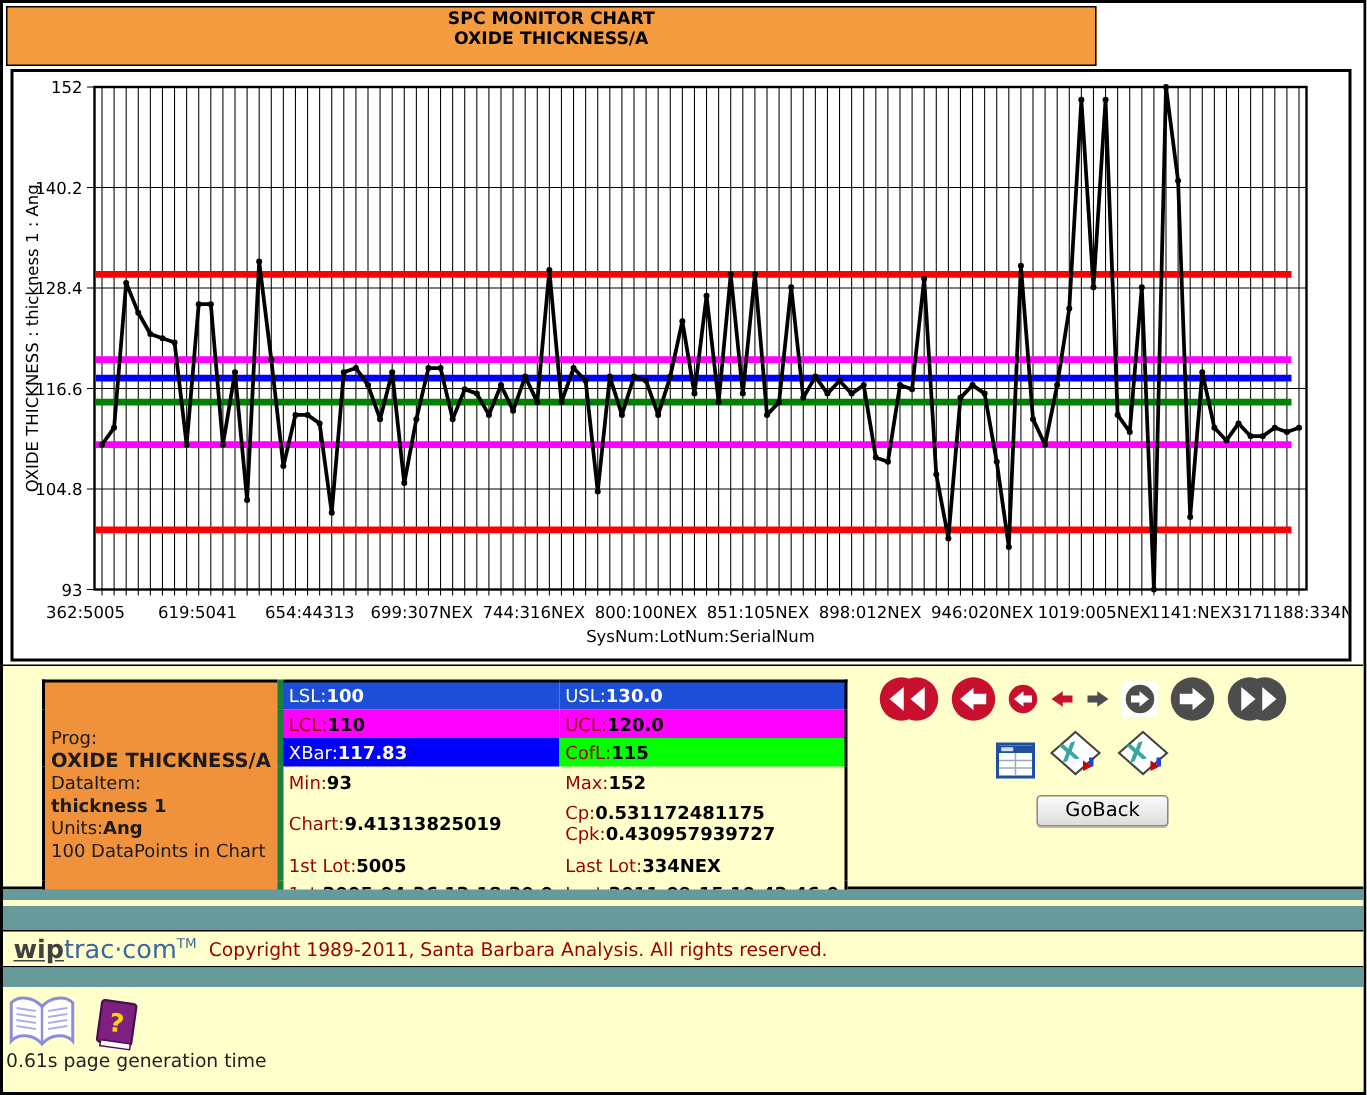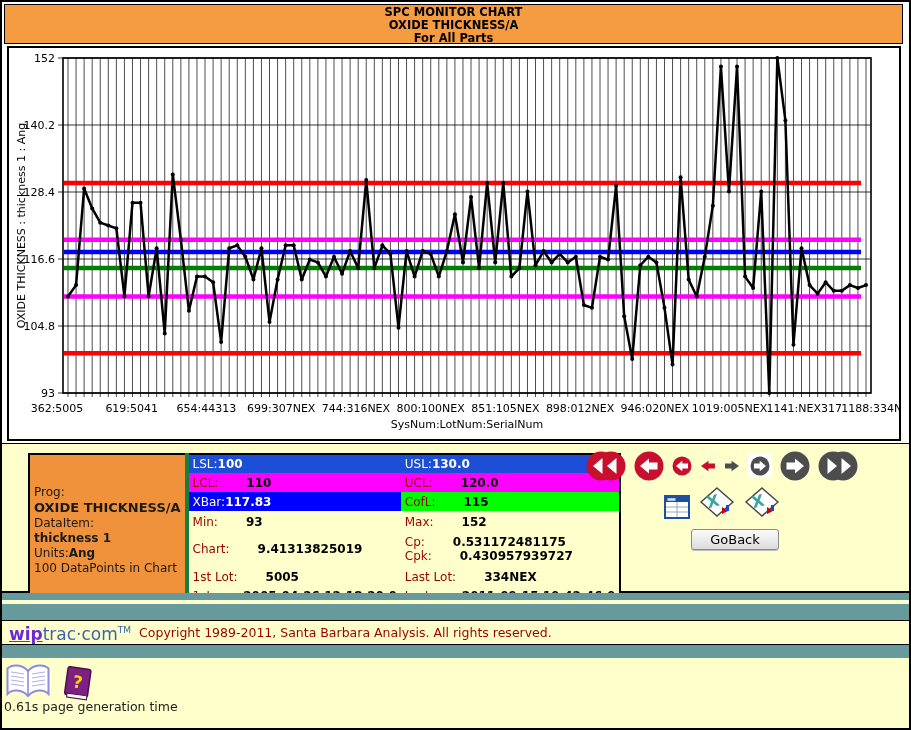--- a/index.html
+++ b/index.html
@@ -1,36 +1,36 @@
 <!DOCTYPE html>
 <html><head>
 <meta charset="utf-8">
 <style>
   html,body{margin:0;padding:0;background:#fff;}
   .page{position:relative;width:911px;height:730px;box-sizing:border-box;border:2px solid #000;background:#fff;
         font-family:"DejaVu Sans","Liberation Sans",sans-serif;overflow:hidden;}
   
-  .header{position:absolute;left:2px;top:2px;width:899px;height:40px;box-sizing:border-box;
+  .header{position:absolute;left:2px;top:2px;width:727px;height:40px;box-sizing:border-box;
           background:#F59B40;border:1px solid #000;text-align:center;color:#000;}
   .header div{font-size:11.5px;font-weight:bold;line-height:13px;}
   .header div:first-child{margin-top:1px;}
   
   .chart-box{position:absolute;left:5px;top:44px;width:894px;height:395px;box-sizing:border-box;
              border:2px solid #000;background:#fff;}
   
   .stats-section{position:absolute;left:0px;top:441px;width:907px;height:150px;box-sizing:border-box;
                  background:#FFFFCC;border-top:1px solid #000;border-bottom:2px solid #000;}
   table.stats{position:absolute;left:26px;top:9px;border-collapse:collapse;border:2px solid #000;
               font-size:12px;color:#000;background:#FFFFCC;}
   table.stats td{padding:1px 4px;vertical-align:middle;white-space:nowrap;}
   td.prog-cell{width:130px;background:#F0913B;border-right:4px solid #15803d;font-size:12px;line-height:15px;
                vertical-align:middle;color:#1a1a1a;white-space:normal;}
   td.vcol1{width:176px;} td.vcol2{width:176px;}
   .r-red{background:#1d4ed8;} .r-mag{background:#FF00FF;} .c-blue{background:#0000FF;} .c-green{background:#00FF00;}
-  .lbl{color:#990000;} .lbl-light{color:#FFFFCC;} .val{font-weight:bold;color:#000;margin-left:28px;} .val-light{font-weight:bold;color:#fff;}
+  .lbl{color:#990000;} .lbl-light{color:#FFFFCC;} .val{font-weight:bold;color:#000;} .val-light{font-weight:bold;color:#fff;}
   .h19{height:19px;} .h21{height:21px;} .h34{height:34px;}
   .bold{font-weight:bold;}
   
   .controls{position:absolute;left:540px;top:4px;width:360px;text-align:center;}
   .arrow-row{display:flex;align-items:center;justify-content:center;gap:8px;height:36px;}
   .arrow-row .btn{display:inline-flex;align-items:center;justify-content:center;cursor:pointer;}
   .hl-box{background:#fff;padding:2px;}
   .icon-row{display:flex;align-items:flex-end;justify-content:center;gap:9px;height:38px;margin-top:2px;}
   .input-row{margin-top:6px;font-size:13px;color:#000;}
   .input-row input{width:48px;height:18px;border:1px solid #9a9a9a;font-size:13px;padding:1px 3px;
@@ -41,38 +41,37 @@
           background:linear-gradient(#fbfbfb,#dcdcdc);border:1px solid #8a8a8a;border-radius:3px;
           padding:2px 18px;box-shadow:0 1px 0 #bbb;cursor:pointer;margin-left:26px;}
   
   .band{position:absolute;left:0;width:907px;background:#679A9A;}
   .band1{top:591px;height:7px;} .strip{top:598px;height:4px;background:#FFFFCC;}
   .band2{top:602px;height:16px;} .band3{top:643px;height:13px;}
   .copyright-strip{position:absolute;left:0;top:618px;width:907px;height:25px;box-sizing:border-box;
                    background:#FFFFCC;border-top:1px solid #000;border-bottom:1px solid #000;
                    display:flex;align-items:center;padding-left:7px;}
   .logo{font-size:17px;line-height:17px;letter-spacing:0px;}
-  .logo .wip{color:#6d28d9;font-weight:bold;text-decoration:underline;}
+  .logo .wip{color:#404040;font-weight:bold;text-decoration:underline;}
   .logo .trac{color:#3A66A7;}
   .logo .tm{color:#3A66A7;font-size:9px;vertical-align:super;}
   .copy-text{font-size:12.5px;color:#990000;margin-left:8px;}
   
   .bottom-area{position:absolute;left:0;top:656px;width:907px;height:70px;background:#FFFFCC;}
   .book-row{position:absolute;left:3px;top:4px;display:flex;align-items:flex-end;gap:12px;}
   .gen-time{position:absolute;left:2px;bottom:14px;font-size:12.5px;color:#222;}
 </style>
 </head>
 <body>
 
 <div class="page">
 
   <div class="header">
     <div>SPC MONITOR CHART</div>
     <div>OXIDE THICKNESS/A</div>
-    <div>For All Parts</div>
   </div>
 
   <div class="chart-box">
     <svg id="chart-svg" width="890" height="391">
         <line x1="59" y1="10" x2="59" y2="349" stroke="#000" stroke-width="0.7"></line>
         <line x1="67.06060606060606" y1="10" x2="67.06060606060606" y2="349" stroke="#000" stroke-width="0.7"></line>
         <line x1="75.12121212121212" y1="10" x2="75.12121212121212" y2="349" stroke="#000" stroke-width="0.7"></line>
         <line x1="83.18181818181819" y1="10" x2="83.18181818181819" y2="349" stroke="#000" stroke-width="0.7"></line>
         <line x1="91.24242424242425" y1="10" x2="91.24242424242425" y2="349" stroke="#000" stroke-width="0.7"></line>
         <line x1="99.30303030303031" y1="10" x2="99.30303030303031" y2="349" stroke="#000" stroke-width="0.7"></line>

